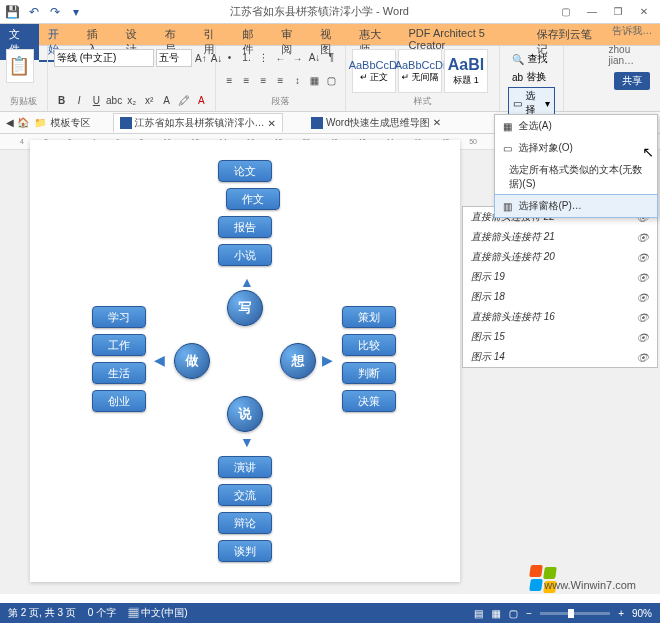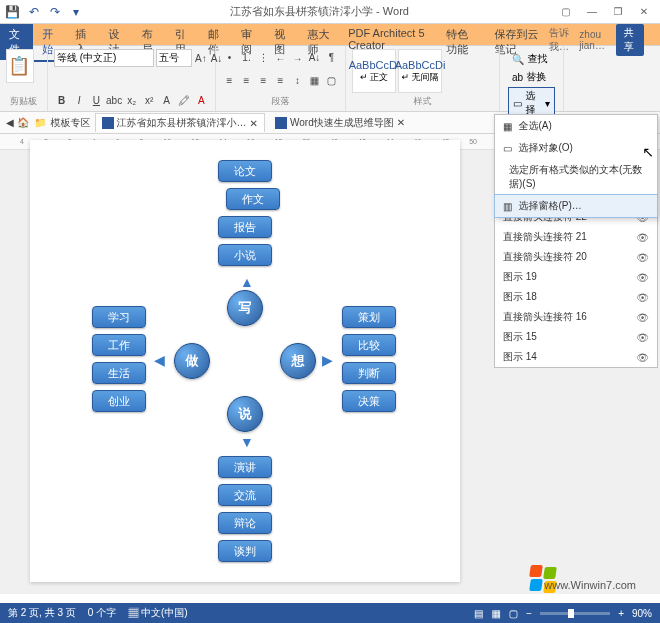--- a/index.html
+++ b/index.html
@@ -9,59 +9,59 @@
 .qat { display: flex; gap: 3px; padding-left: 4px; }
 .qat-btn { width: 18px; height: 18px; display: flex; align-items: center; justify-content: center; color: #2b579a; font-size: 12px; cursor: pointer; }
 .title { flex: 1; text-align: center; font-size: 11px; color: #555; }
 .winctl { display: flex; gap: 2px; padding-right: 4px; }
 .winctl span { width: 24px; height: 18px; display: flex; align-items: center; justify-content: center; color: #666; font-size: 10px; }
 
 .ribbon-tabs { height: 22px; background: #fdba74; display: flex; align-items: flex-start; border-bottom: 1px solid #d4d4d4; }
 .rtab { padding: 3px 9px; font-size: 11px; color: #444; cursor: pointer; }
 .rtab.file { background: #2b579a; color: #fff; }
 .rtab.active { color: #2b579a; border-bottom: 2px solid #2b579a; }
-.rtab-right { margin-left: auto; display: flex; align-items: center; gap: 6px; padding-right: 16px; font-size: 10px; color: #666; }
+.rtab-right { margin-left: auto; display: flex; align-items: center; gap: 6px; padding-right: 4px; font-size: 10px; color: #666; flex-direction: column; }
 .share-btn { background: #2b579a; color: #fff; padding: 2px 8px; border-radius: 2px; }
 
 .ribbon { height: 66px; background: #f3f3f3; border-bottom: 1px solid #d4d4d4; display: flex; }
 .rgroup { border-right: 1px solid #e0e0e0; padding: 3px 6px; display: flex; flex-direction: column; justify-content: space-between; position: relative; }
 .rgroup-label { font-size: 9px; color: #888; text-align: center; }
 .paste-icon { width: 28px; height: 34px; background: #fff; border: 1px solid #ddd; display: flex; align-items: center; justify-content: center; font-size: 18px; }
 .font-row { display: flex; gap: 2px; align-items: center; }
 .font-select { height: 18px; font-size: 10px; border: 1px solid #ccc; padding: 0 2px; background: #fff; }
 .fbtn { width: 16px; height: 16px; display: flex; align-items: center; justify-content: center; border: 1px solid transparent; font-size: 10px; color: #444; }
 .style-gallery { display: flex; gap: 2px; }
 .style-item { width: 44px; height: 44px; border: 1px solid #ddd; background: #fff; display: flex; flex-direction: column; align-items: center; justify-content: center; font-size: 9px; }
 .style-item .preview { font-size: 11px; color: #2b579a; }
 .style-item.big .preview { font-size: 16px; font-weight: bold; }
 .edit-group { display: flex; flex-direction: column; gap: 2px; font-size: 10px; padding: 2px; }
 .edit-item { display: flex; align-items: center; gap: 3px; padding: 1px 4px; cursor: pointer; }
 .edit-item.boxed { border: 1px solid #2b579a; background: #e8f0fa; }
 
 .breadcrumb { height: 22px; border-bottom: 1px solid #d4d4d4; display: flex; align-items: center; gap: 4px; padding: 0 6px; font-size: 10px; color: #444; background: #fafafa; }
-.bc-tab { display: flex; align-items: center; gap: 3px; padding: 2px 6px; }
+.bc-tab { display: flex; align-items: center; gap: 3px; padding: 2px 6px; margin-left: 18px; }
 .bc-tab.active { background: #fff; border: 1px solid #d4d4d4; border-bottom: none; }
 .doc-icon { width: 12px; height: 12px; background: #2b579a; display: inline-block; }
 
 .workarea { display: flex; height: 460px; position: relative; }
 .ruler { height: 16px; background: #fafafa; border-bottom: 1px solid #e0e0e0; font-size: 7px; color: #888; display: flex; align-items: center; overflow: hidden; padding-left: 20px; gap: 20px; }
 .canvas-area { flex: 1; background: #f0f0f0; overflow: hidden; position: relative; }
 .page { position: absolute; left: 30px; top: 6px; width: 430px; height: 442px; background: #fff; box-shadow: 0 1px 4px rgba(0,0,0,0.2); }
 
 .diagram { position: absolute; inset: 0; }
 .node-rect { position: absolute; width: 54px; height: 22px; background: linear-gradient(#5b9fe0, #3a7bc8); border: 1px solid #2a5a9a; border-radius: 4px; color: #fff; font-size: 11px; display: flex; align-items: center; justify-content: center; box-shadow: 0 1px 2px rgba(0,0,0,0.3); }
 .node-circle { position: absolute; width: 36px; height: 36px; background: radial-gradient(circle at 30% 30%, #6bafef, #2a5a9a); border: 1px solid #1a4a8a; border-radius: 50%; color: #fff; font-size: 13px; font-weight: bold; display: flex; align-items: center; justify-content: center; box-shadow: 0 1px 3px rgba(0,0,0,0.3); }
 .node-center { width: 42px; height: 42px; font-size: 10px; text-align: center; line-height: 1.1; }
 .arrow { position: absolute; color: #3a7bc8; font-size: 14px; }
 
 .dropdown-menu { position: absolute; right: 2px; top: 114px; width: 164px; background: #fff; border: 1px solid #c0c0c0; box-shadow: 2px 2px 6px rgba(0,0,0,0.2); z-index: 10; }
 .menu-item { padding: 4px 8px; font-size: 10px; color: #333; display: flex; align-items: center; gap: 6px; cursor: pointer; }
 .menu-item.hover { background: #e8f0fa; border: 1px solid #9bc0e8; margin: -1px; }
 
-.selection-pane { position: absolute; right: 2px; top: 144px; width: 164px; background: #fff; border: 1px solid #c0c0c0; z-index: 9; }
+.selection-pane { position: absolute; right: 2px; top: 144px; width: 196px; background: #fff; border: 1px solid #c0c0c0; z-index: 9; font-style: italic; }
 .sp-item { padding: 3px 8px; font-size: 10px; color: #333; display: flex; justify-content: space-between; align-items: center; }
 .eye { font-size: 10px; color: #666; }
 
 .statusbar { position: absolute; bottom: 0; left: 0; right: 0; height: 20px; background: #2b579a; color: #fff; font-size: 10px; display: flex; align-items: center; gap: 12px; padding: 8px 8px; }
 .sb-right { margin-left: auto; display: flex; align-items: center; gap: 8px; }
 .zoom-slider { width: 70px; height: 3px; background: #6a8ab8; position: relative; }
 .zoom-thumb { position: absolute; left: 40%; top: -3px; width: 6px; height: 9px; background: #fff; }
 
 .watermark { position: absolute; right: 24px; bottom: 32px; font-size: 11px; color: #555; text-align: right; }
 .watermark .brand { font-weight: bold; font-size: 13px; }
@@ -98,21 +98,20 @@
   <div class="rtab active">开始</div>
   <div class="rtab">插入</div>
   <div class="rtab">设计</div>
   <div class="rtab">布局</div>
   <div class="rtab">引用</div>
   <div class="rtab">邮件</div>
   <div class="rtab">审阅</div>
   <div class="rtab">视图</div>
   <div class="rtab">惠大师</div>
   <div class="rtab">PDF Architect 5 Creator</div>
-  <div class="rtab">特色功能</div>
   <div class="rtab">保存到云笔记</div>
   <div class="rtab-right">
     <span>告诉我…</span>
     <span>zhou jian…</span>
     <span class="share-btn">共享</span>
   </div>
 </div>
 
 <div class="ribbon">
   <div class="rgroup" style="width:48px">
@@ -167,20 +166,24 @@
   </div>
   <div class="rgroup" style="width:154px">
     <div class="style-gallery">
       <div class="style-item">
         <span class="preview">AaBbCcDi</span>
         <span>↵ 正文</span>
       </div>
       <div class="style-item">
         <span class="preview">AaBbCcDi</span>
         <span>↵ 无间隔</span>
+      </div>
+      <div class="style-item big">
+        <span class="preview">AaBl</span>
+        <span>标题 1</span>
       </div>
     </div>
     <div class="rgroup-label">样式</div>
   </div>
   <div class="rgroup" style="width:64px">
     <div class="edit-group">
       <div class="edit-item">
           <span>🔍</span>
           <span>查找</span>
         </div>

